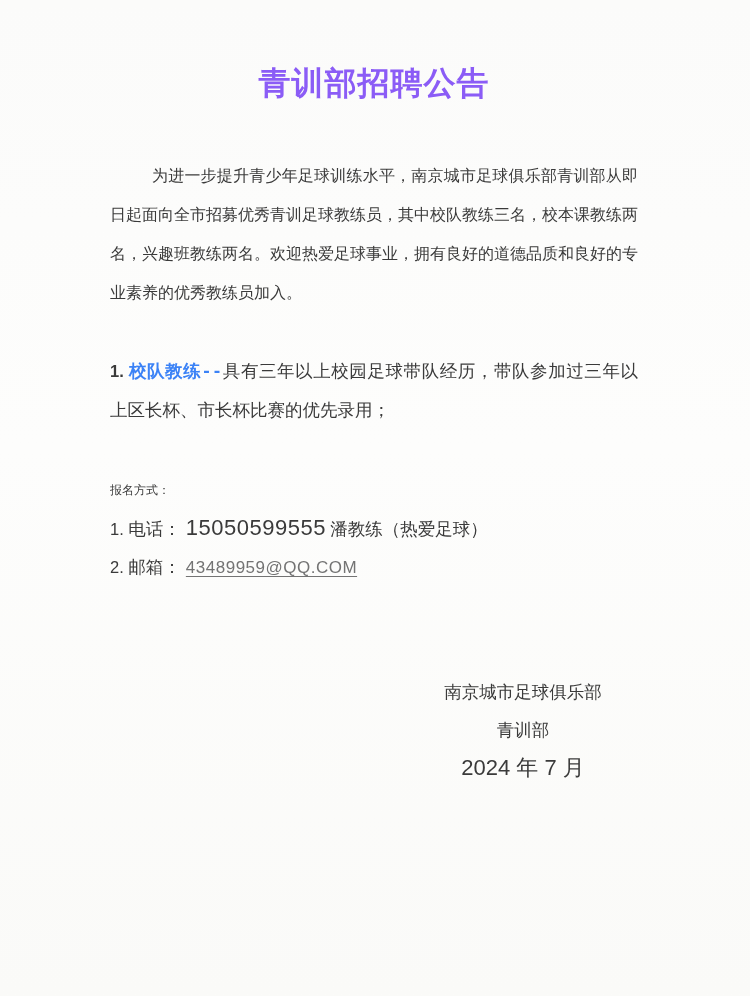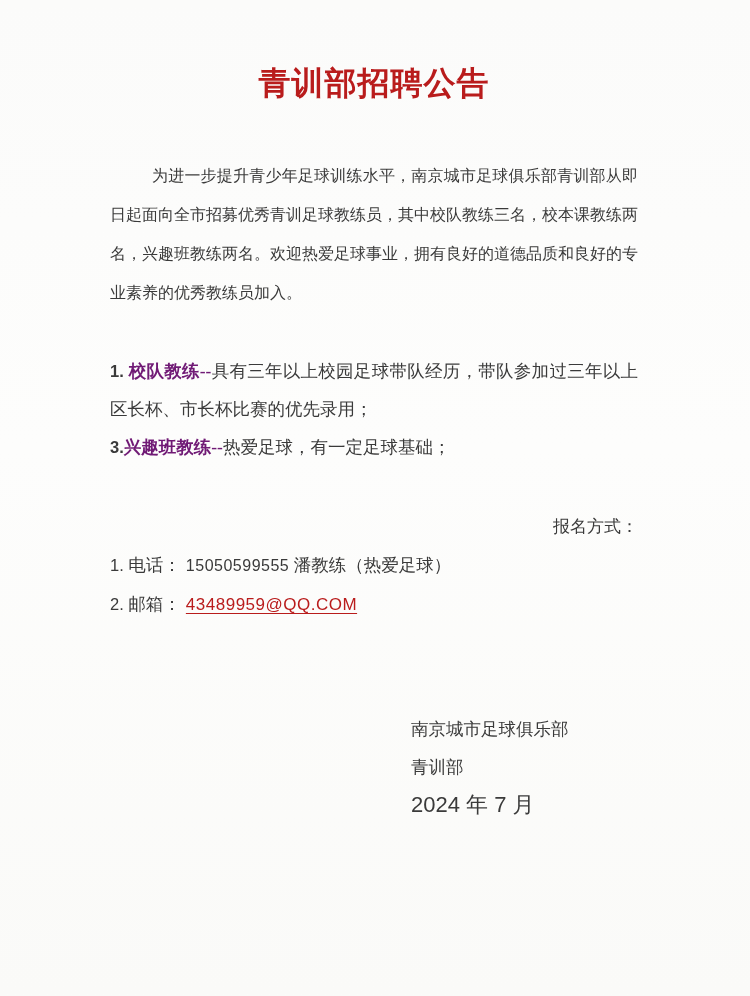--- a/index.html
+++ b/index.html
@@ -21,21 +21,21 @@
     padding: 62px 112px 0 110px;
     position: relative;
   }
   .doc-title {
     margin: 0;
     font-size: 32px;
     line-height: 42px;
     font-weight: bold;
     text-align: center;
     letter-spacing: 1px;
-    color: #b91c1c;
+    color: #8b5cf6;
   }
   .body-text {
     font-size: 16px;
     line-height: 39px;
     text-align: justify;
     margin: 0;
   }
   .intro {
     margin-top: 52px;
     text-indent: 42px;
@@ -54,52 +54,53 @@
   }
   .num {
     font-family: "Liberation Sans", sans-serif;
     font-size: 16.5px;
   }
   .req-num {
     font-weight: bold;
   }
   .req-name {
     font-weight: bold;
-    color: #701a75;
+    color: #3b82f6;
+    font-family: Liberation Mono, monospace;
   }
   .signup-heading {
     margin: 42px 0 0 0;
-    font-size: 17px;
+    font-size: 12px;
     line-height: 38px;
-    text-align: right;
   }
   .signup-line {
     margin: 0;
     font-size: 17.5px;
     line-height: 38px;
   }
   .value-sans {
     font-family: "Liberation Sans", sans-serif;
-    font-size: 16px;
+    font-size: 22px;
     margin-left: 5px;
     letter-spacing: 0.5px;
   }
   .email-link {
     font-family: "Liberation Sans", sans-serif;
     font-size: 17px;
     margin-left: 5px;
     letter-spacing: 0.5px;
-    color: #b91c1c;
+    color: #737373;
     text-decoration: underline;
     text-underline-offset: 3px;
     cursor: pointer;
   }
   .signature {
     margin: 86px 0 0 301px;
     width: 224px;
+    text-align: center;
   }
   .sig-line {
     margin: 0;
     font-size: 17.5px;
     line-height: 38px;
   }
   .sig-date {
     font-family: "Liberation Sans", sans-serif;
     font-size: 22px;
   }
@@ -110,21 +111,20 @@
 <div class="page">
 
   <h1 class="doc-title">青训部招聘公告</h1>
 
   <p class="body-text intro">为进一步提升青少年足球训练水平，南京城市足球俱乐部青训部从即日起面向全市招募优秀青训足球教练员，其中校队教练三名，校本课教练两名，兴趣班教练两名。欢迎热爱足球事业，拥有良好的道德品质和良好的专业素养的优秀教练员加入。</p>
 
 
   <p class="req-item first"><span class="num req-num">1. </span><span class="req-name">校队教练--</span><span>具有三年以上校园足球带队经历，带队参加过三年以上区长杯、市长杯比赛的优先录用；</span></p>
 
 
-  <p class="req-item"><span class="num req-num">3.</span><span class="req-name">兴趣班教练--</span><span>热爱足球，有一定足球基础；</span></p>
 
   <p class="signup-heading">报名方式：</p>
 
   <p class="signup-line"><span class="num">1. </span><span>电话：</span><span class="value-sans">15050599555</span><span> 潘教练（热爱足球）</span></p>
 
   <p class="signup-line"><span class="num">2. </span><span>邮箱：</span><a class="email-link">43489959@QQ.COM</a></p>
 
   <div class="signature">
     <p class="sig-line">南京城市足球俱乐部</p>
     <p class="sig-line">青训部</p>

